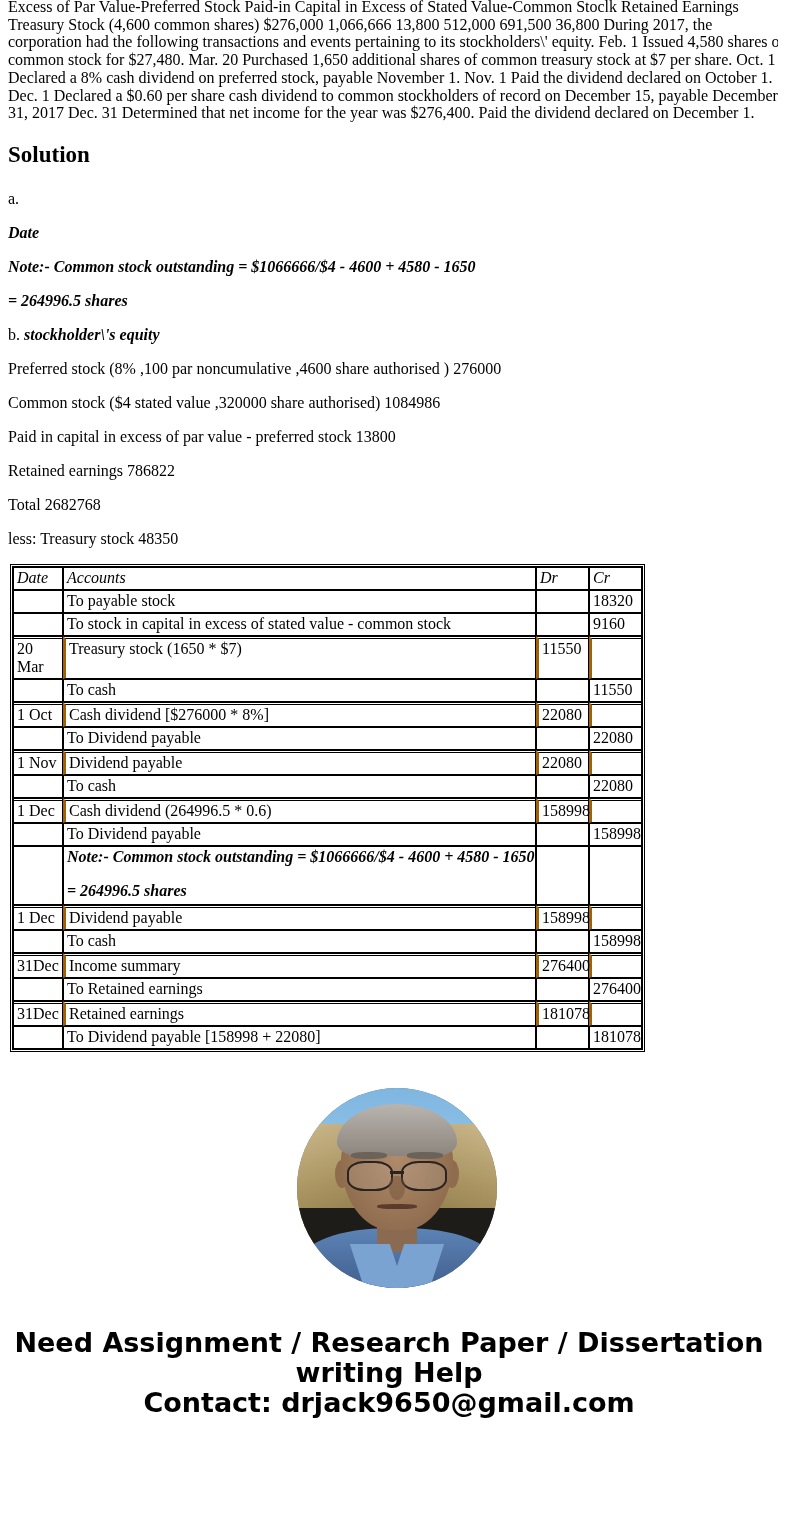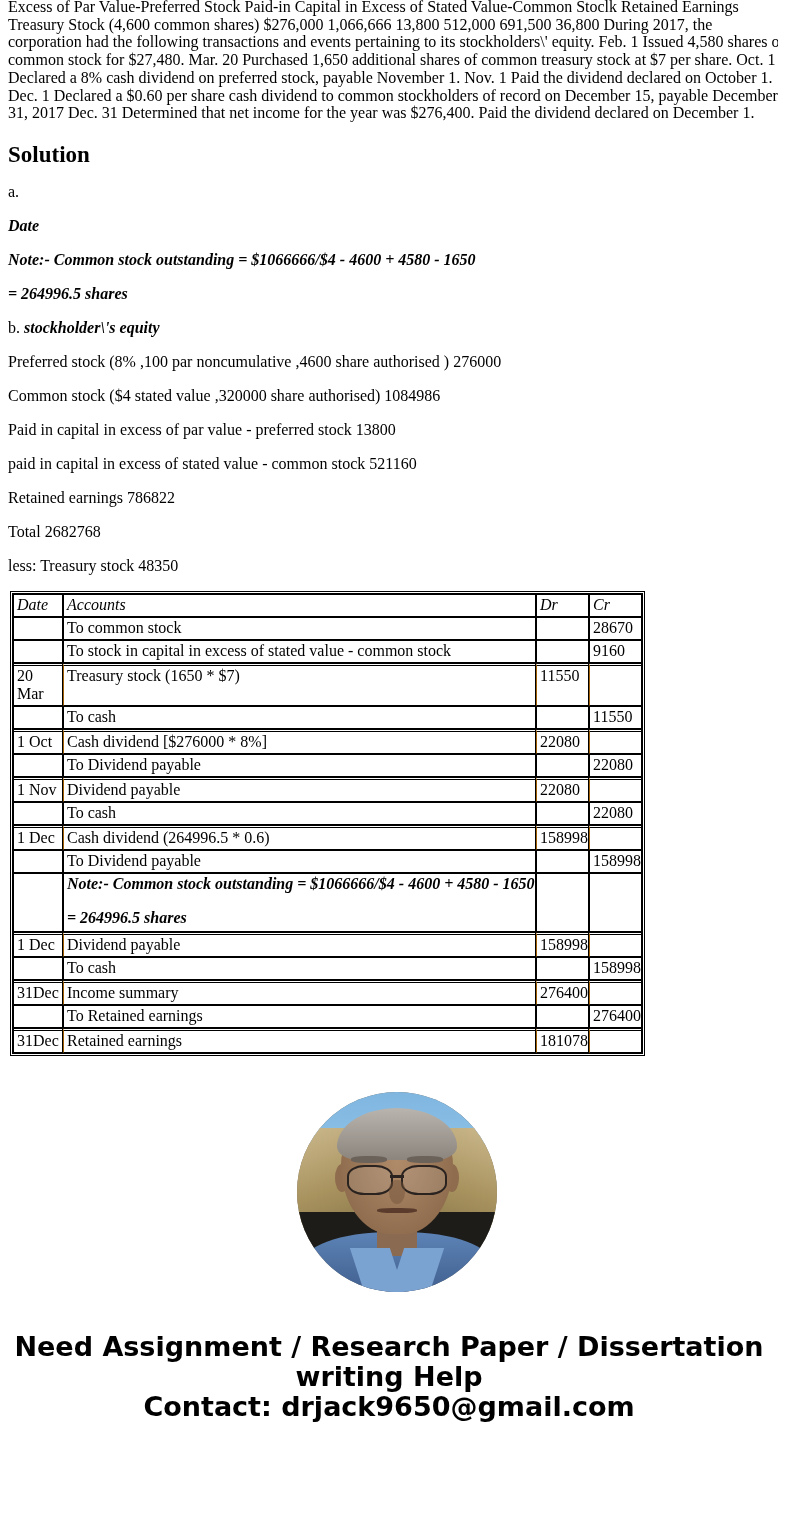--- a/index.html
+++ b/index.html
@@ -29,21 +29,21 @@
     box-sizing: border-box;
     width: 794px;
     
     margin-top: -2px;
   }
 
   
   h2.solution {
     font-size: 23px;
     font-weight: bold;
-    margin: 20px 0 16px 8px;
+    margin: 20px 0 23px 8px;
     line-height: 1.1;
   }
 
   p.line {
     font-size: 16px;
     line-height: 18px;
     margin: 0 0 16px 8px;
   }
   p.line.bi { font-weight: bold; font-style: italic; }
 
@@ -75,21 +75,21 @@
   
   table.journal {
     border: 3px double #000;
   }
   
   tbody.grp { }
   tbody.grp.sep > tr:first-child > td {
     border-top: 3px double #000;
   }
   tbody.grp.sep > tr:first-child > td + td {
-    border-left: 1px solid #a16207;
+    border-left: 3px solid #a16207;
   }
 
   col.c-date { width: 50px; }
   col.c-acct { width: 473px; }
   col.c-dr   { width: 53px; }
   col.c-cr   { width: 53px; }
 
   th.hdr {
     font-weight: bold;
     font-style: italic;
@@ -230,21 +230,20 @@
   <p class="line bi">Note:- Common stock outstanding = $1066666/$4 - 4600 + 4580 - 1650</p>
 
   <p class="line bi">= 264996.5 shares</p>
 
   <p class="line"><span>b.</span> <span class="bi-inline">stockholder\'s equity</span></p>
 
   <div>
     <p class="line">Preferred stock (8% ,100 par noncumulative ,4600 share authorised ) 276000</p>
     <p class="line">Common stock ($4 stated value ,320000 share authorised) 1084986</p>
     <p class="line">Paid in capital in excess of par value - preferred stock 13800</p>
-    <p class="line">paid in capital in excess of stated value - common stock 521160</p>
     <p class="line">Retained earnings 786822</p>
     <p class="line">Total 2682768</p>
     <p class="line">less: Treasury stock 48350</p>
   </div>
 
 
   <table class="journal">
     <colgroup>
       <col class="c-date">
         <col class="c-acct">
@@ -256,23 +255,23 @@
         <th class="hdr">Date</th>
         <th class="hdr">Accounts</th>
         <th class="hdr">Dr</th>
         <th class="hdr">Cr</th>
       </tr>
     </thead>
 
   <tbody class="grp">
         <tr>
           <td></td>
-          <td>To common stock</td>
-          <td>&nbsp;</td>
-          <td>28670</td>
+          <td>To payable stock</td>
+          <td>&nbsp;</td>
+          <td>18320</td>
         </tr>
         <tr>
           <td></td>
           <td>To stock in capital in excess of stated value - common stock</td>
           <td>&nbsp;</td>
           <td>9160</td>
         </tr>
       </tbody>
       <tbody class="grp sep">
         <tr>
@@ -366,20 +365,26 @@
           <td>&nbsp;</td>
           <td>276400</td>
         </tr>
       </tbody>
       <tbody class="grp sep">
         <tr>
           <td>31Dec</td>
           <td>Retained earnings</td>
           <td>181078</td>
           <td>&nbsp;</td>
+        </tr>
+        <tr>
+          <td></td>
+          <td>To Dividend payable [158998 + 22080]</td>
+          <td>&nbsp;</td>
+          <td>181078</td>
         </tr>
       </tbody>
     </table>
 
   <div class="portrait-wrap">
     <div class="portrait">
       <div class="sky"></div>
       <div class="wallL"></div>
       <div class="wallC"></div>
       <div class="wallR"></div>

